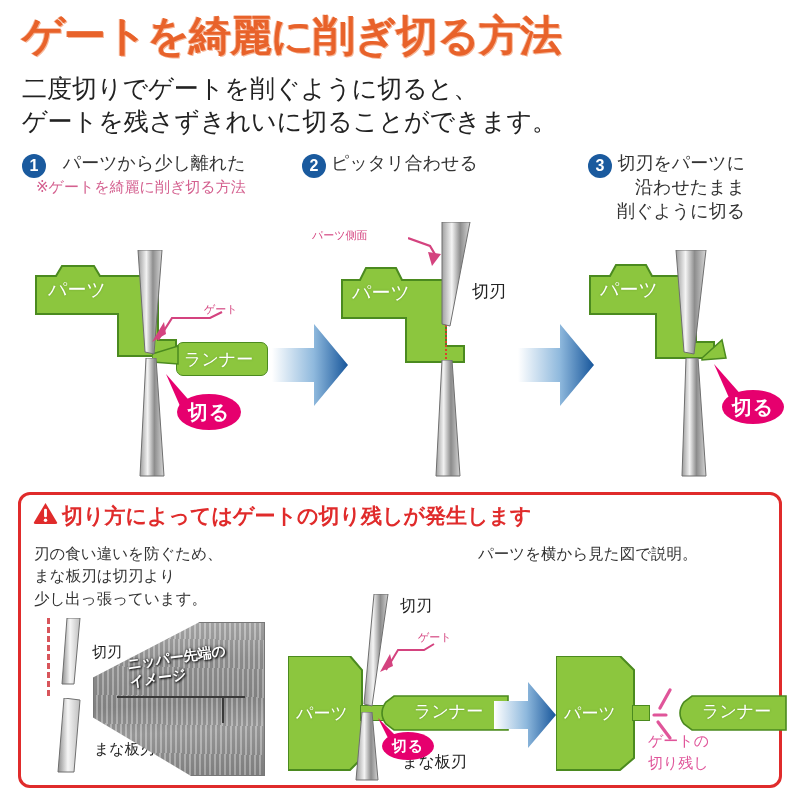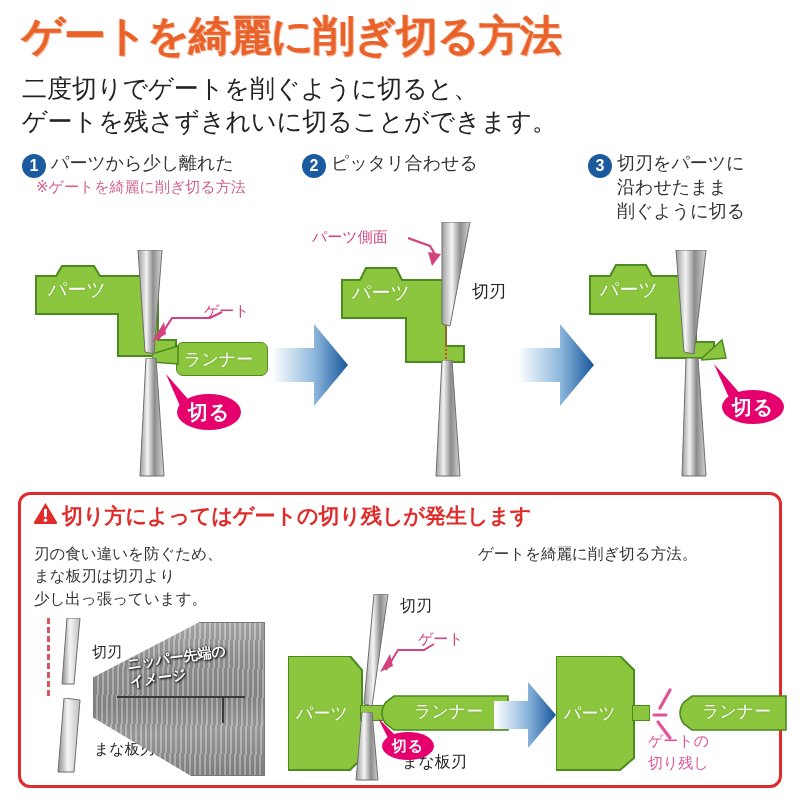--- a/index.html
+++ b/index.html
@@ -25,30 +25,30 @@
   .lead div{white-space:nowrap;}
 
   
   .step-head{position:absolute;}
   .step-head .num{
     position:absolute;left:0;top:2px;width:24px;height:24px;border-radius:50%;
     background:#1a5a9e;color:#ffffff;font-size:16px;font-weight:bold;
     display:flex;align-items:center;justify-content:center;line-height:1;
   }
   .step-head .txt{
-    margin-left:29px;font-size:18px;line-height:1.33;color:#333333;white-space:nowrap;
+    margin-left:29px;font-size:18px;line-height:1.33;color:#333333;white-space:nowrap;text-align:right;
   }
   .step-head .note{
     margin-left:14px;margin-top:2px;font-size:15px;color:#d4608f;white-space:nowrap;
   }
 
   
   .lbl{position:absolute;white-space:nowrap;}
   .lbl-dark{font-size:17px;color:#222;}
-  .lbl-pink{font-size:15px;color:#d4437f;}
+  .lbl-pink{font-size:11px;color:#d4437f;}
   .lbl-pink2{font-size:15px;color:#e0559a;margin-left:8px;}
   .lbl-sm{font-size:15px;color:#222;}
 
   
   .green{
     position:absolute;background:#8cc63e;border:1.5px solid #4b8a1f;
     box-sizing:border-box;
   }
   .green-text{
     position:absolute;color:#ffffff;font-size:19px;white-space:nowrap;
@@ -291,21 +291,21 @@
   </svg>
   <div class="warn-title">切り方によってはゲートの切り残しが発生します</div>
 
   <div class="warn-body" style="left:34px;top:543px;">
     <div>刃の食い違いを防ぐため、</div>
     <div>まな板刃は切刃より</div>
     <div>少し出っ張っています。</div>
   </div>
 
   <div class="warn-body" style="left:478px;top:543px;">
-    <div>ゲートを綺麗に削ぎ切る方法。</div>
+    <div>パーツを横から見た図で説明。</div>
   </div>
 
   <div>
     <div class="dashline" style="left:47px;top:618px;height:78px;"></div>
 
     <svg class="blade" style="left:54px;top:618px;" width="34" height="70">
       <defs>
         <linearGradient id="g7" x1="0" y1="0" x2="1" y2="0">
           <stop offset="0%" stop-color="#8f8f8f"></stop>
             <stop offset="45%" stop-color="#f6f6f6"></stop>

